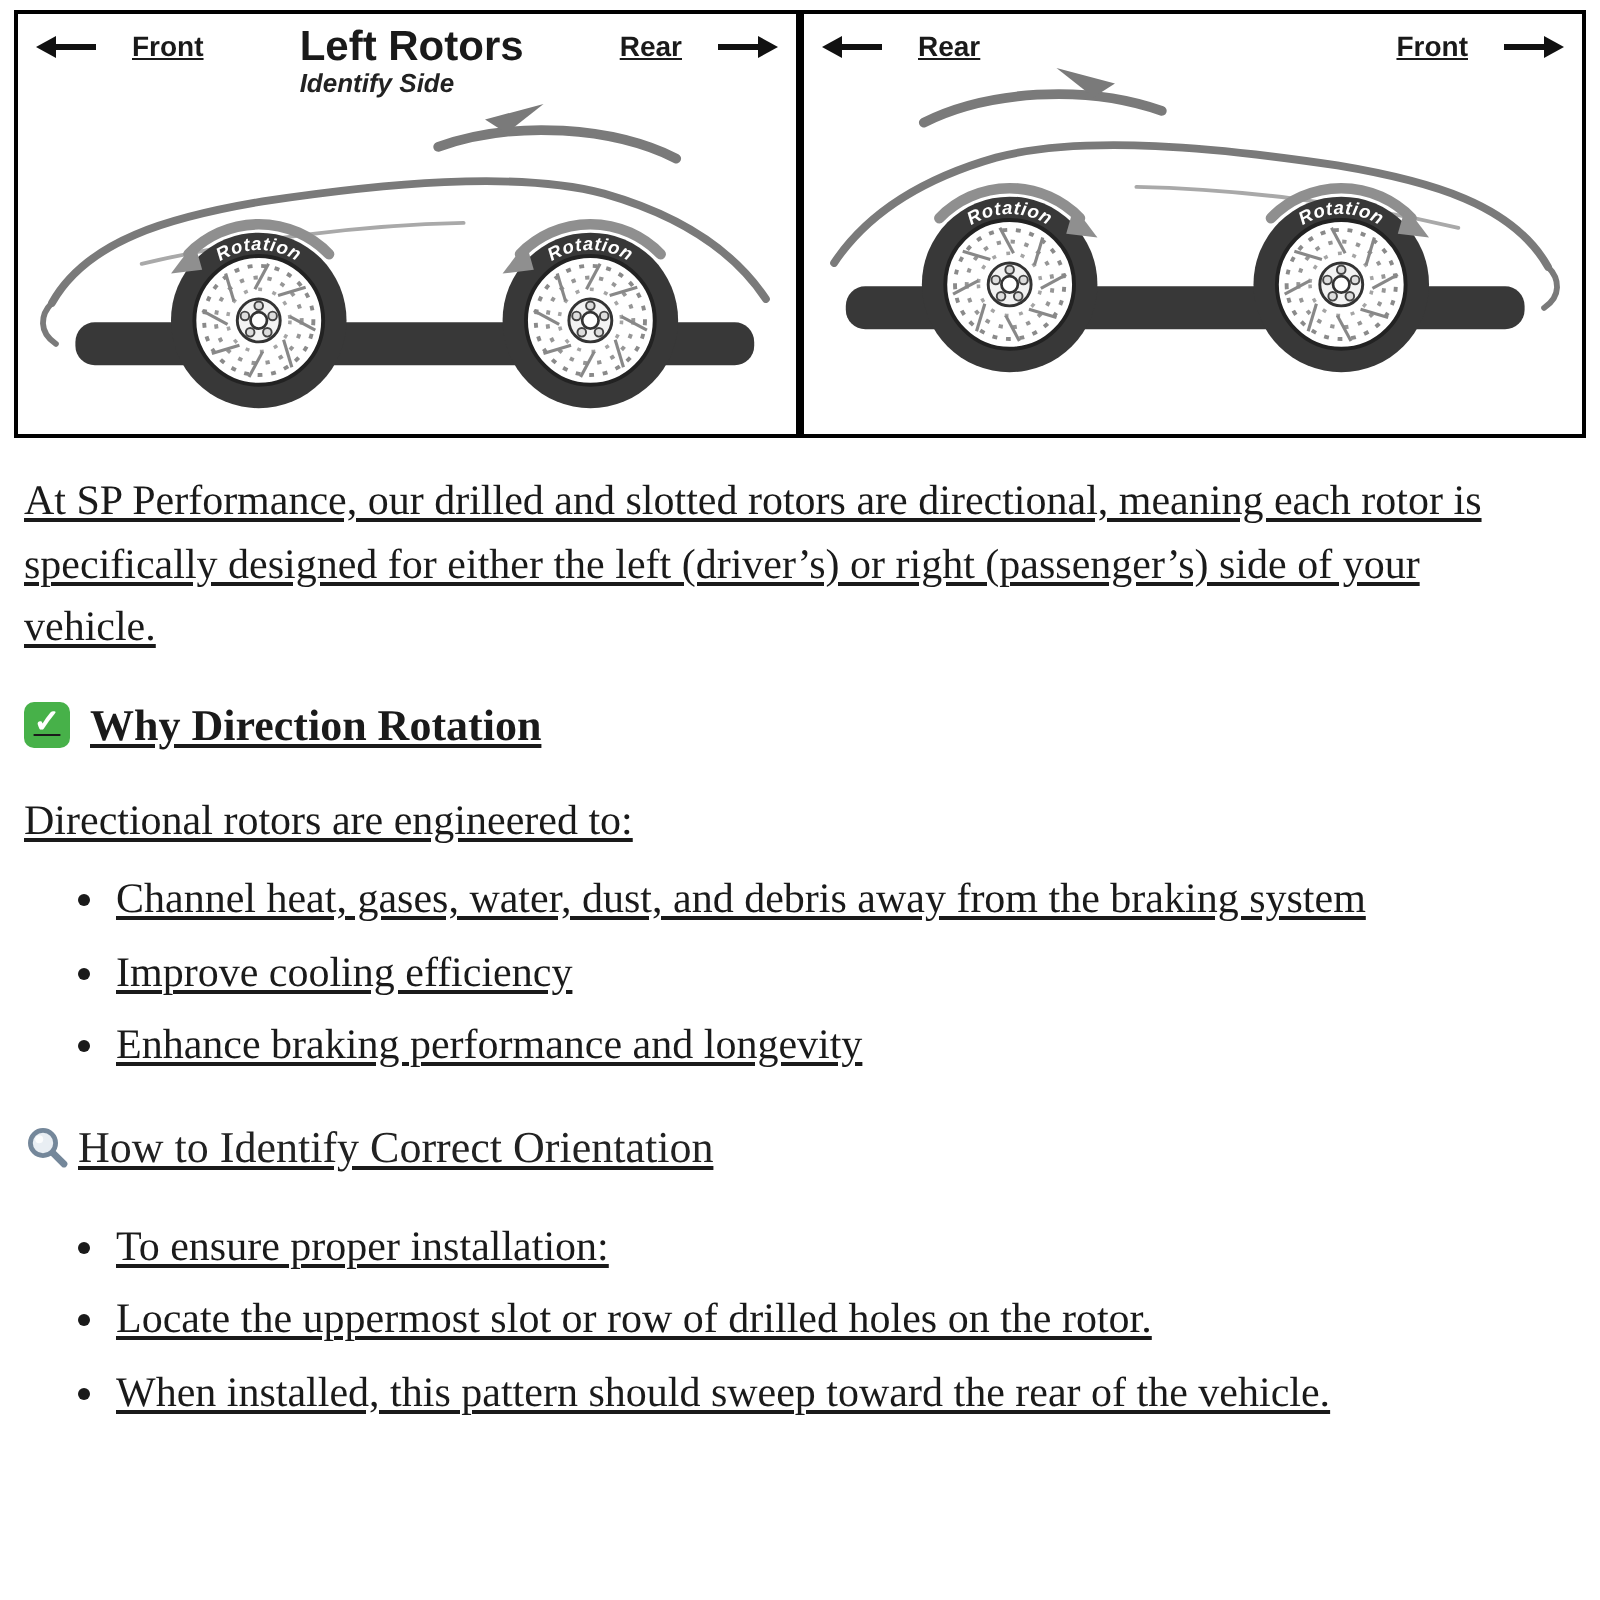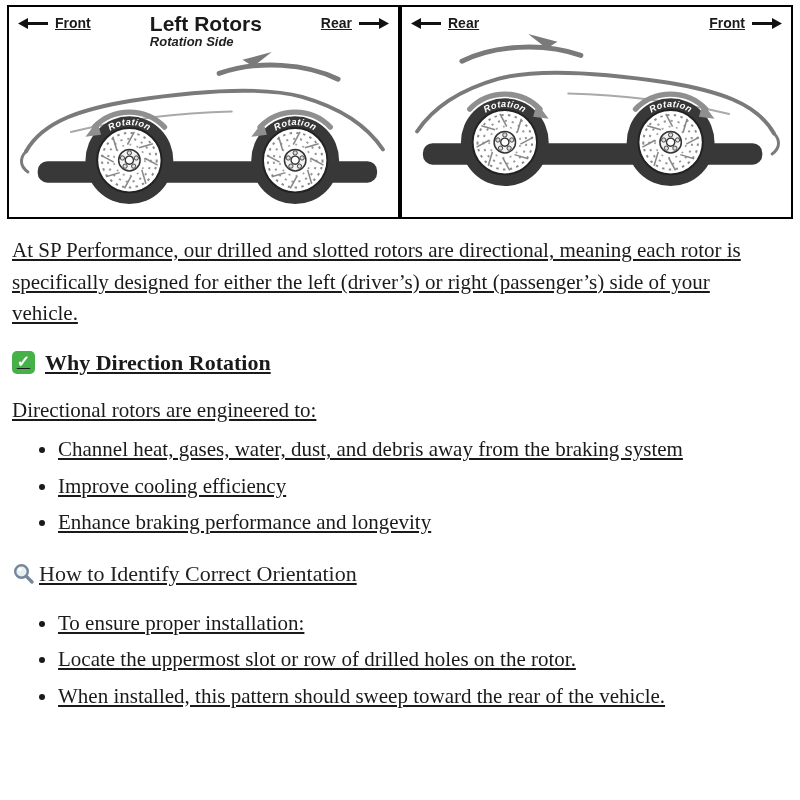--- a/index.html
+++ b/index.html
@@ -16,21 +16,21 @@
   .panel {
     flex:1; border:2.5px solid #000; background:#fff;
     height:214px; display:flex; flex-direction:column; overflow:hidden;
   }
   .panel-header {
     display:flex; justify-content:space-between; align-items:flex-start;
     padding:5px 9px 0 9px;
     font-family:"Liberation Sans", sans-serif;
   }
   .dir {
-    display:flex; align-items:center; gap:7px;
+    display:flex; align-items:center; gap:18px;
     font-weight:bold; font-size:14px; margin-top:3px;
   }
   .dir span { text-decoration:underline; }
   .dir svg { display:block; }
   .panel-title-wrap { text-align:left; line-height:1.1; }
   .panel-title { font-size:21px; font-weight:bold; }
   .panel-subtitle { font-size:13px; font-weight:bold; font-style:italic; color:#222; }
   .car-art { width:100%; height:158px; display:block; margin-top:1px; }
   .rot-text { font:italic bold 9.5px "Liberation Sans", sans-serif; fill:#fff; letter-spacing:.4px; }
 
@@ -68,21 +68,21 @@
       <div class="panel-header">
         <div class="dir">
           <svg width="30" height="11" viewBox="0 0 30 11">
             <polygon points="0,5.5 10,0 10,11" fill="#111"></polygon>
             <rect x="9" y="4" width="21" height="3" fill="#111"></rect>
           </svg>
           <span>Front</span>
         </div>
         <div class="panel-title-wrap">
           <div class="panel-title">Left Rotors</div>
-          <div class="panel-subtitle">Rotation Side</div>
+          <div class="panel-subtitle">Identify Side</div>
         </div>
         <div class="dir">
           <span>Rear</span>
           <svg width="30" height="11" viewBox="0 0 30 11">
             <rect x="0" y="4" width="21" height="3" fill="#111"></rect>
             <polygon points="30,5.5 20,0 20,11" fill="#111"></polygon>
           </svg>
         </div>
       </div>
 

